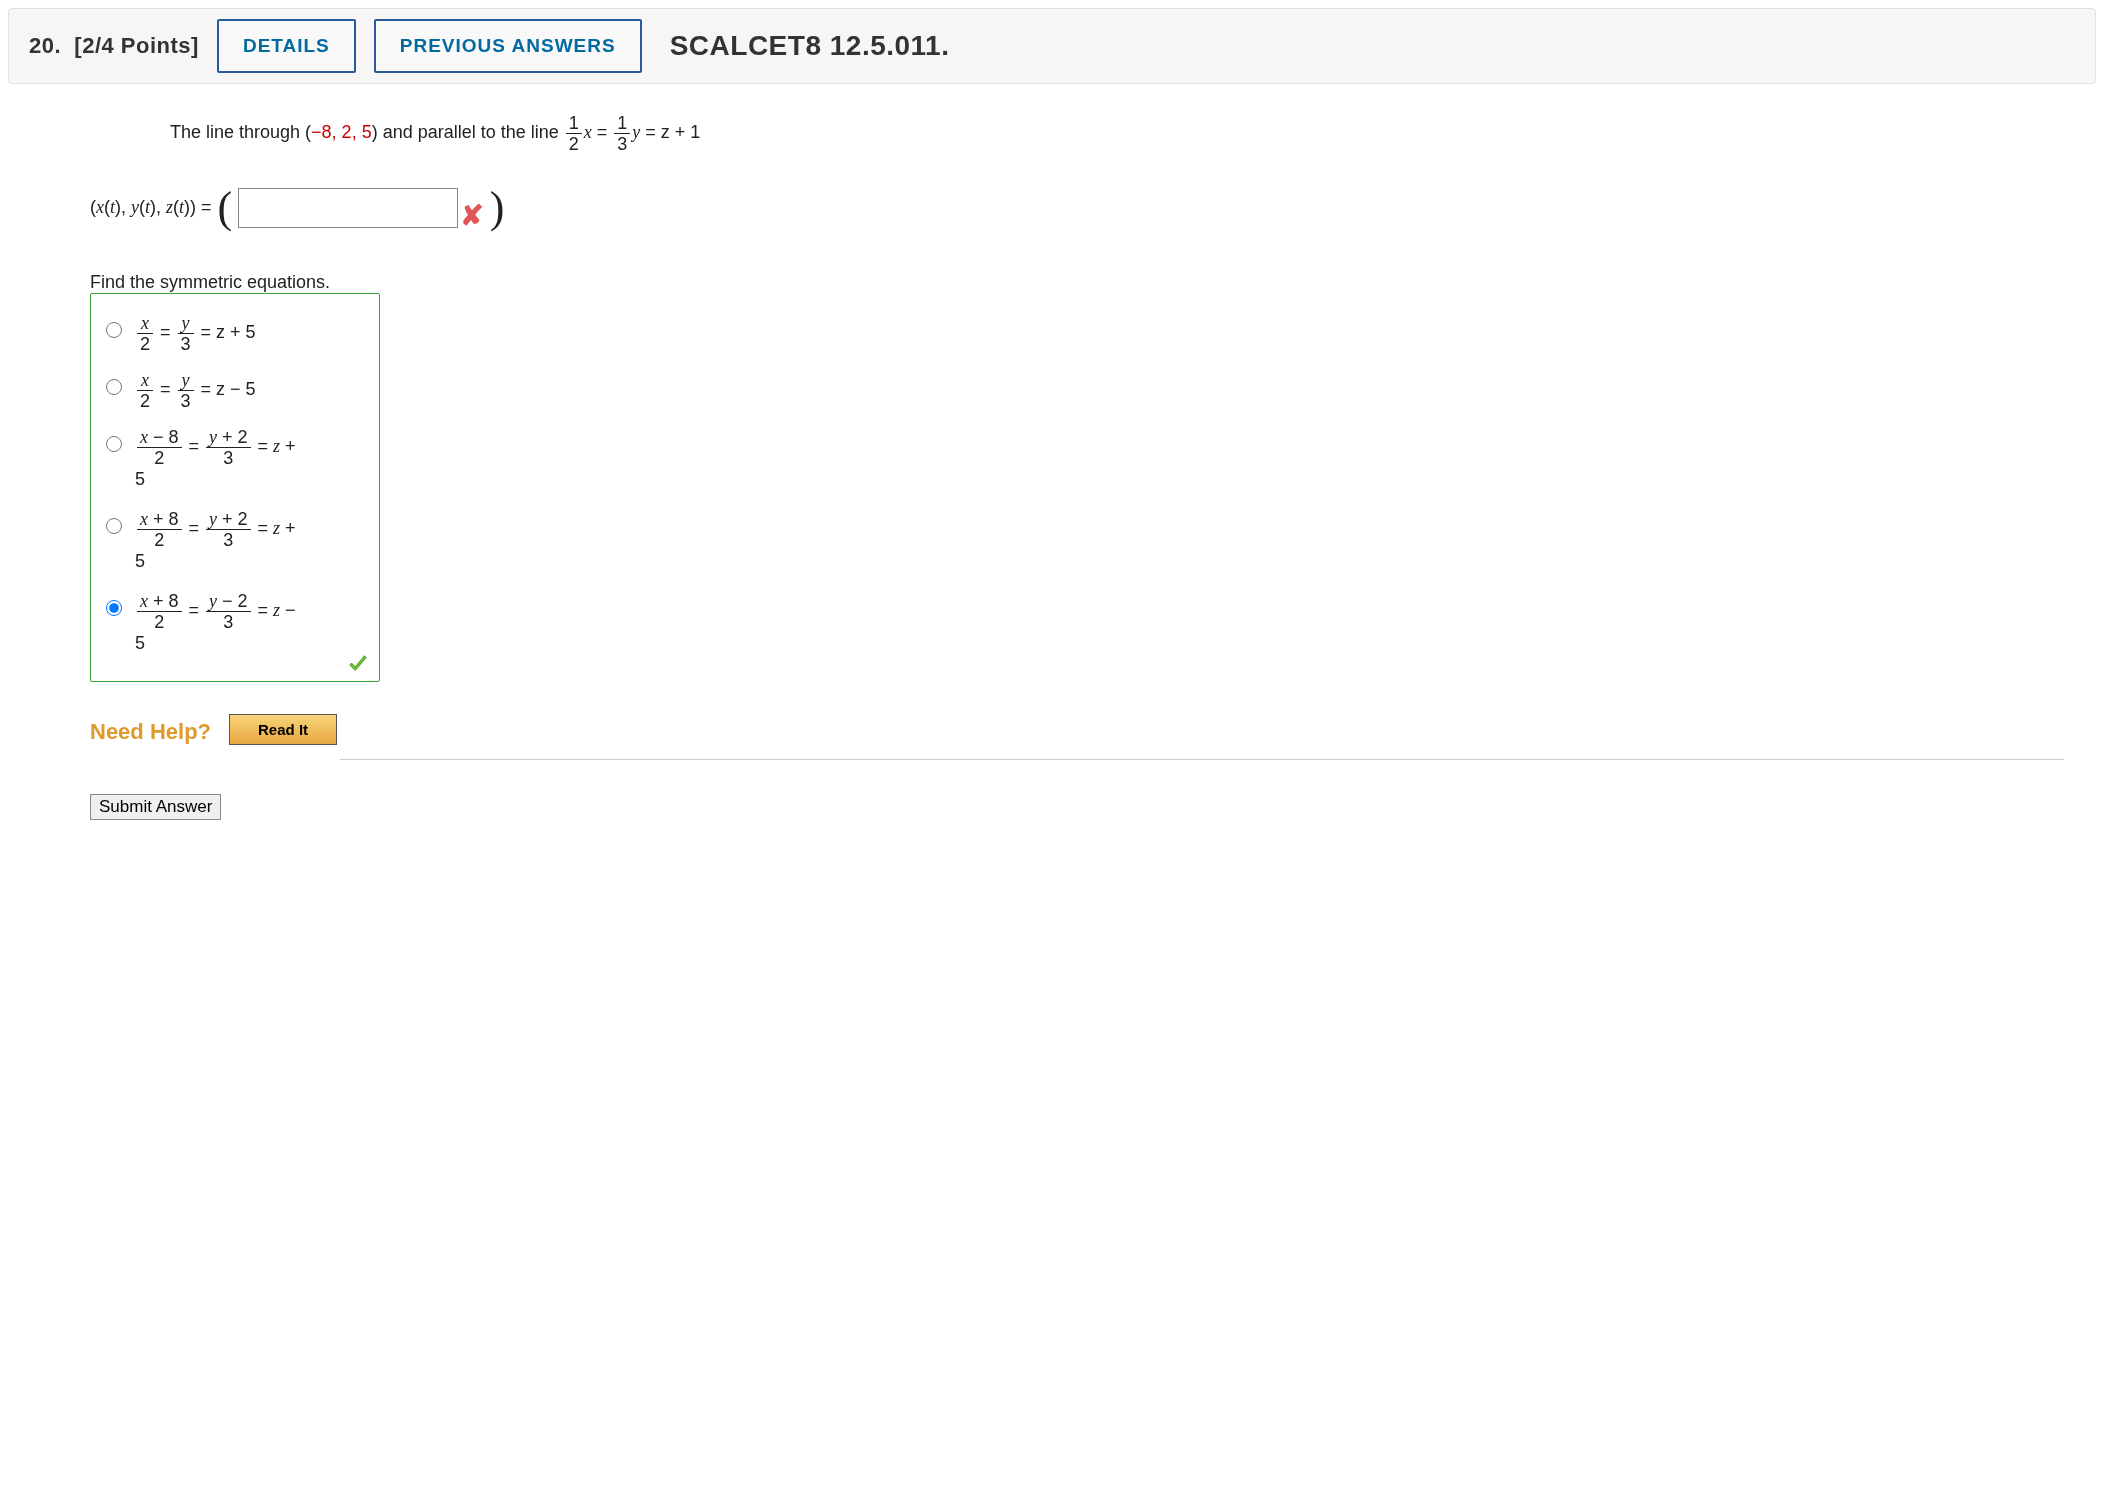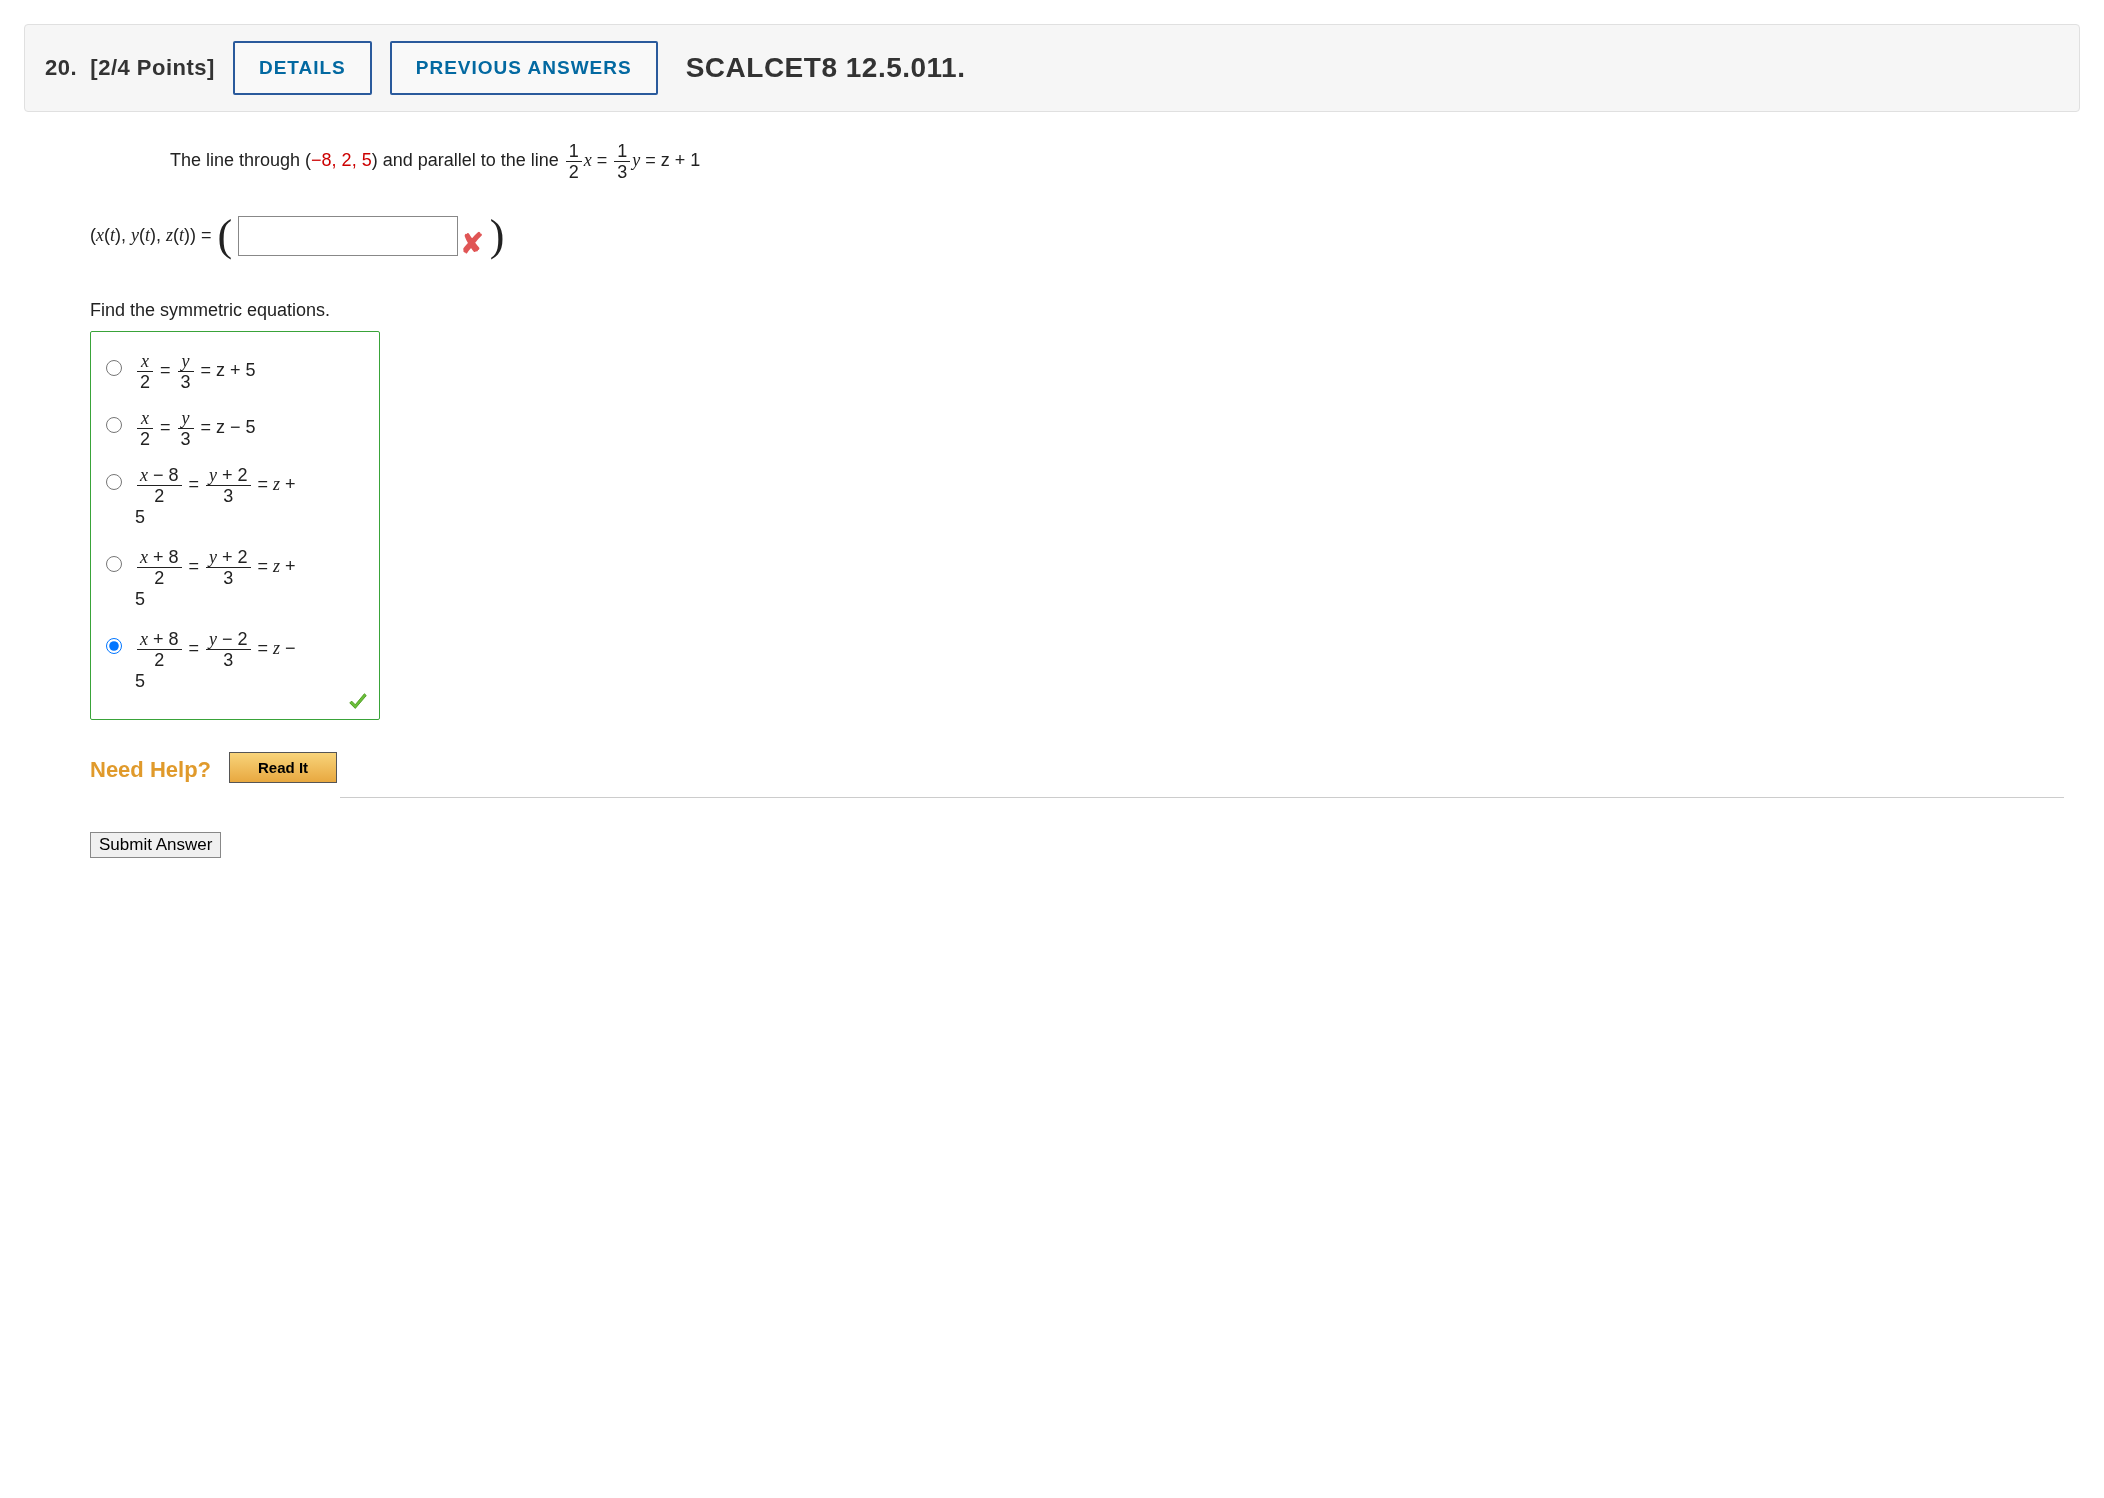--- a/index.html
+++ b/index.html
@@ -8,25 +8,25 @@
     padding: 0;
     font-family: "Helvetica Neue", Arial, sans-serif;
     font-size: 16px;
     background: #fff;
     color: #333;
   }
   .header-bar {
     background: #f6f6f6;
     border: 1px solid #e0e0e0;
     border-radius: 4px;
-    padding: 16px 20px;
+    padding: 10px 20px;
     display: flex;
     align-items: center;
     gap: 18px;
-    margin: 24px;
+    margin: 8px;
   }
   .qnum {
     font-weight: 700;
     font-size: 22px;
     letter-spacing: 0.5px;
     color: #333;
   }
   .header-btn {
     border: 2px solid #2a5a9c;
     color: #0369a1;
@@ -91,21 +91,21 @@
     padding: 4px 6px;
     font-size: 16px;
   }
   .mark-wrong {
     color: #e05555;
     font-size: 28px;
     font-weight: 700;
     margin-left: -4px;
     margin-top: 16px;
   }
-  .subhead { margin-bottom: 10px; }
+  .subhead { }
   .mc-box {
     border: 1.5px solid #39a339;
     border-radius: 2px;
     padding: 10px 16px 6px 10px;
     width: 290px;
     position: relative;
   }
   .mc-option {
     display: flex;
     align-items: flex-start;

